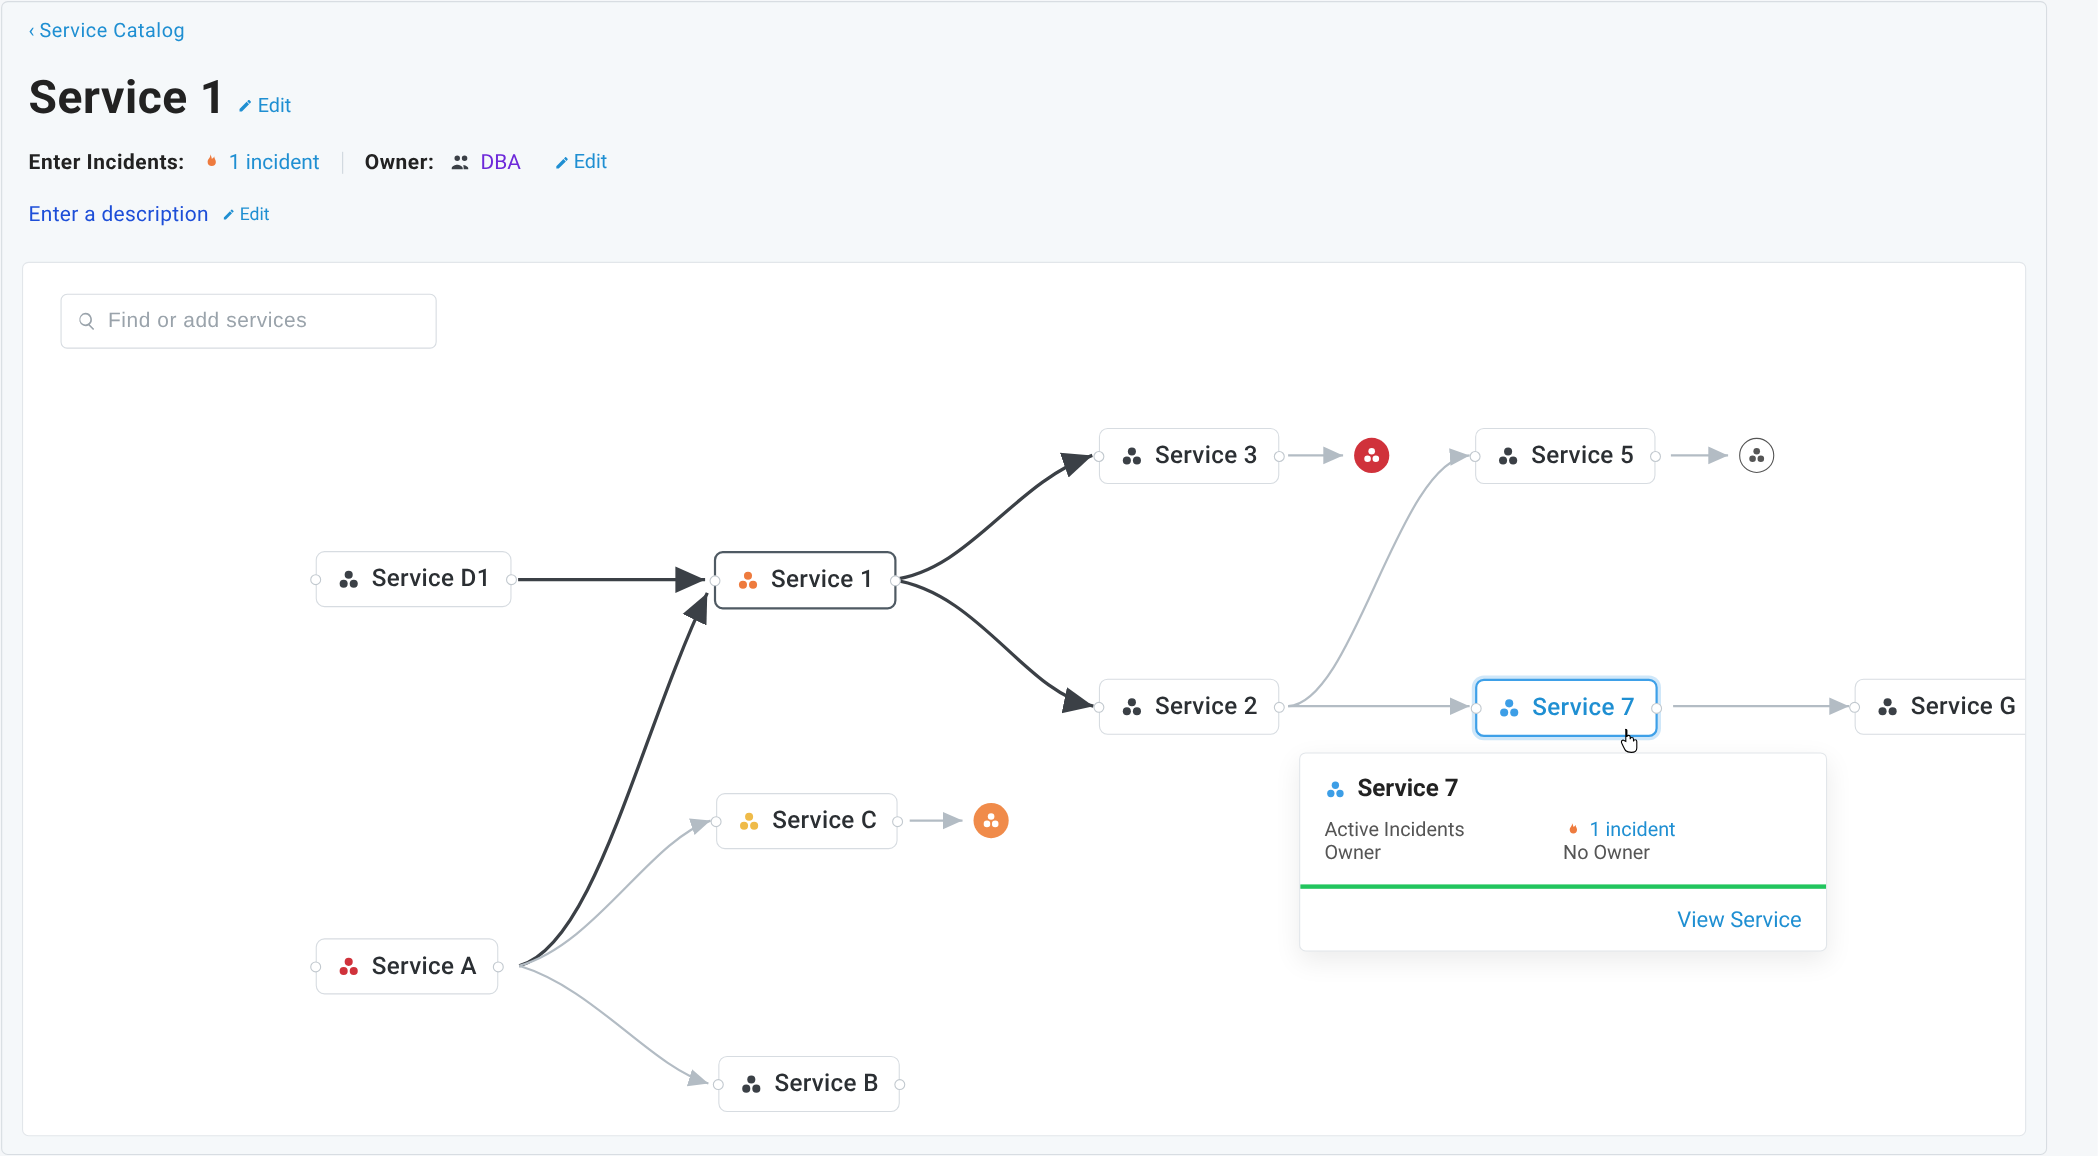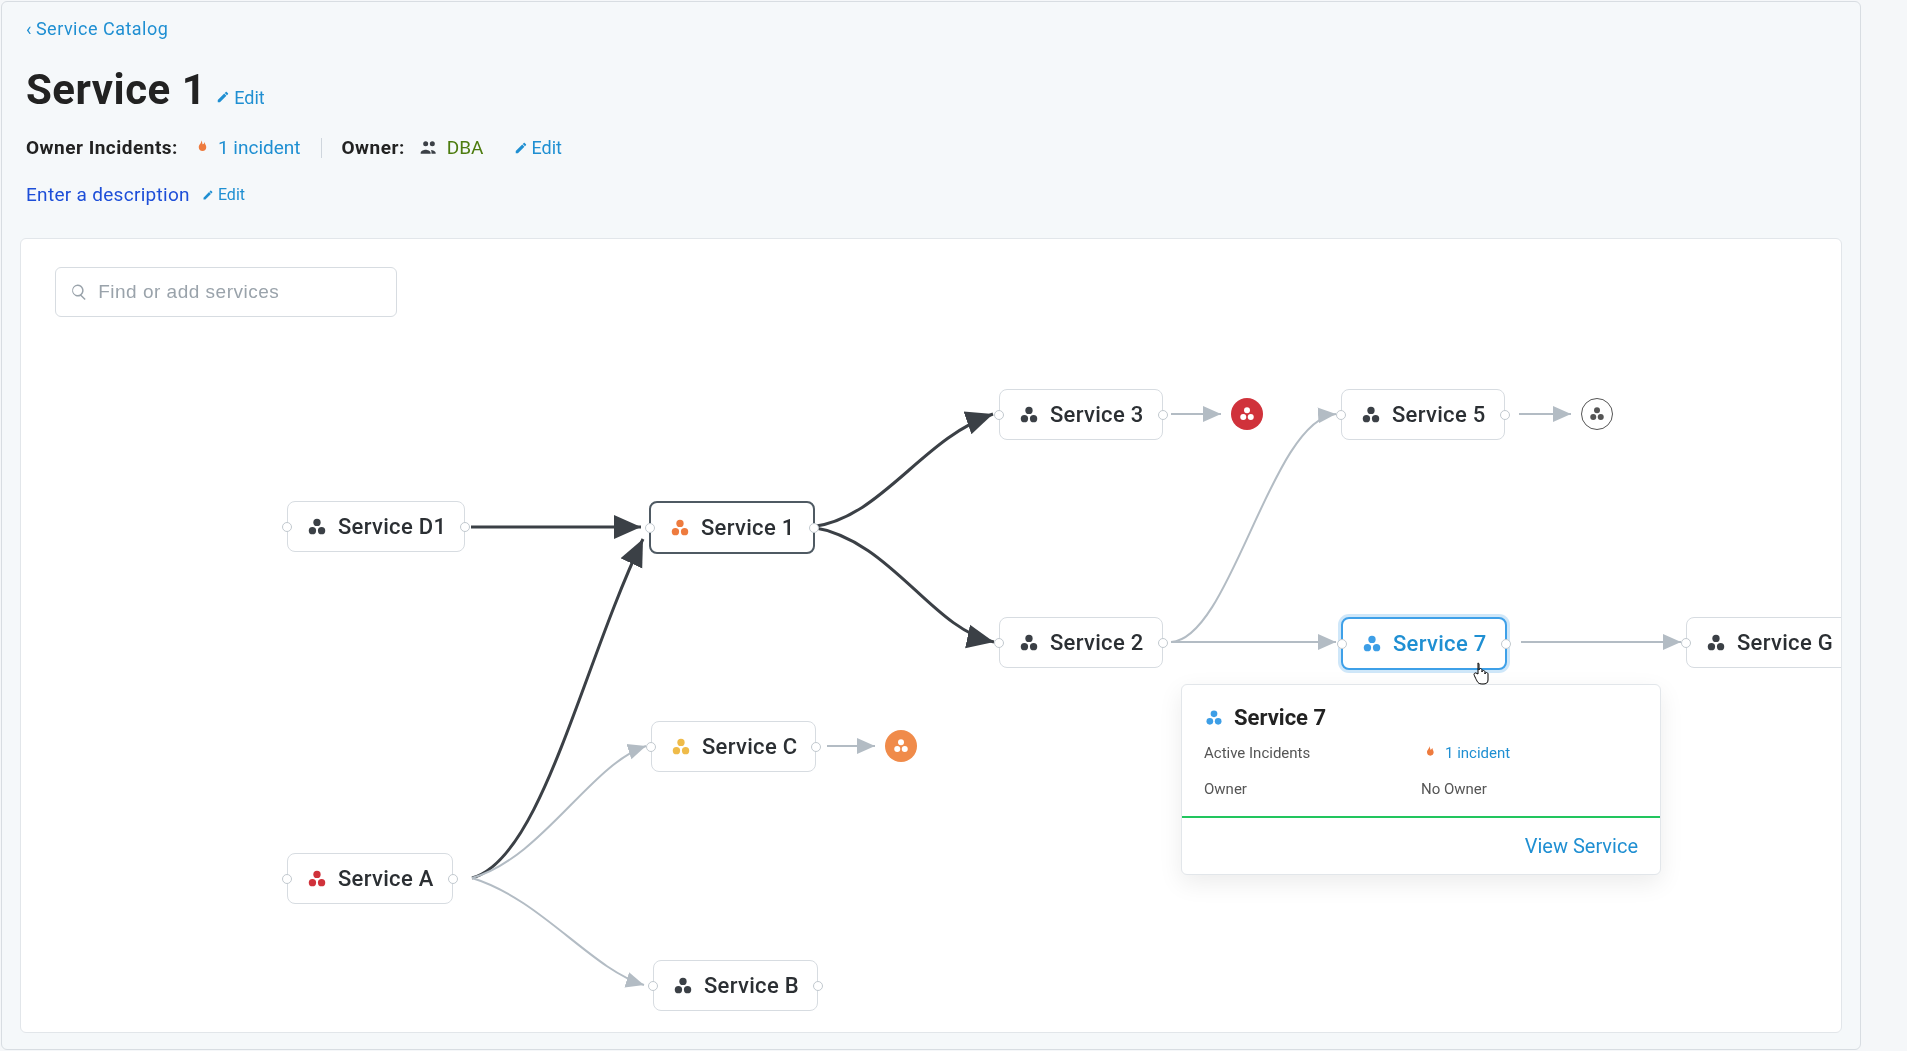--- a/index.html
+++ b/index.html
@@ -31,21 +31,21 @@
   .breadcrumb a { color: #1f8fd2; text-decoration: none; }
   .breadcrumb .lt { color:#1f8fd2; margin-right:4px; }
   .title-row { display:flex; align-items:baseline; margin-top:26px; gap:10px; }
   .page-title { font-size: 42px; font-weight:700; color:#222; letter-spacing:.5px;}
   .edit-link { color:#1f8fd2; font-size:18px; display:inline-flex; align-items:center; gap:4px; cursor:pointer; }
   .edit-link svg { width:14px; height:14px; }
   .meta-row { display:flex; align-items:center; gap:14px; margin-top:22px; font-size:19px; }
   .meta-label { font-weight:700; color:#222; letter-spacing:.5px;}
   .meta-sep { width:1px; height:20px; background:#cfd6dd; margin:0 6px; }
   .incidents { color:#1f8fd2; display:inline-flex; align-items:center; gap:8px; }
-  .owner-val { display:inline-flex; align-items:center; gap:8px; color:#4d7c0f;}
+  .owner-val { display:inline-flex; align-items:center; gap:8px; color:#6d28d9;}
   .desc-row { margin-top:24px; display:flex; align-items:center; gap:12px; }
   .desc-placeholder { color:#1d4ed8; font-size:19px; letter-spacing:.3px;}
   .edit-small { color:#1f8fd2; font-size:16px; display:inline-flex; align-items:center; gap:4px; cursor:pointer;}
   .canvas-wrap {
     flex:1;
     margin: 14px 18px 16px 18px;
     background:#fff;
     border:1px solid #e2e6ea;
     border-radius:6px;
     position:relative;
@@ -98,22 +98,22 @@
   .tooltip {
     position:absolute;
     width:480px;
     background:#fff;
     border:1px solid #e2e6ea;
     border-radius:6px;
     box-shadow:0 8px 24px rgba(0,0,0,.08);
     overflow:hidden;
   }
   .tooltip .tt-header { padding:20px 22px 6px 22px; display:flex; align-items:center; gap:10px; font-size:22px; font-weight:700; color:#222;}
-  .tooltip .tt-body { padding:8px 22px 18px 22px; display:grid; grid-template-columns:1fr 1fr; row-gap:18px; font-size:15px; color:#555;}
-  .tooltip .tt-footer { border-top:2px solid #22c55e; padding:16px 22px; text-align:right; }
+  .tooltip .tt-body { padding:8px 22px 18px 22px; display:grid; grid-template-columns:1fr 1fr; font-size:18px; color:#555;}
+  .tooltip .tt-footer { border-top:4px solid #22c55e; padding:16px 22px; text-align:right; }
   .tooltip .tt-footer a { color:#1f8fd2; font-size:20px; text-decoration:none; }
   .cursor-icon { position:absolute; width:20px; height:24px; pointer-events:none; }
   .icon-dots { display:inline-flex; }
 </style>
 </head>
 <body>
 
 <div class="page">
   <div class="header">
     <div class="breadcrumb">
@@ -122,21 +122,21 @@
     <div class="title-row">
       <h1 class="page-title">Service 1</h1>
       <span class="edit-link">
         <svg viewBox="0 0 16 16">
             <path fill="#1f8fd2" d="M2 11.5V14h2.5l7.4-7.4-2.5-2.5L2 11.5zM13.7 4.8c.3-.3.3-.7 0-1l-1.5-1.5c-.3-.3-.7-.3-1 0l-1.2 1.2 2.5 2.5 1.2-1.2z"></path>
           </svg>
         <span>Edit</span>
       </span>
     </div>
     <div class="meta-row">
-      <span class="meta-label">Owner Incidents:</span>
+      <span class="meta-label">Enter Incidents:</span>
       <span class="incidents">
         <svg width="18" height="18" viewBox="0 0 24 24">
             <path fill="#ee7b3e" d="M12 2c1 4-3 5-3 9 0 3 2 5 5 5s5-2 5-5c0-3-2-4-2-7 0 0-1 3-3 3 0-3-2-5-2-5z"></path>
           </svg>
         <span>1 incident</span>
       </span>
       <span class="meta-sep"></span>
       <span class="meta-label">Owner:</span>
       <span class="owner-val">
         <svg width="20" height="18" viewBox="0 0 24 20">

